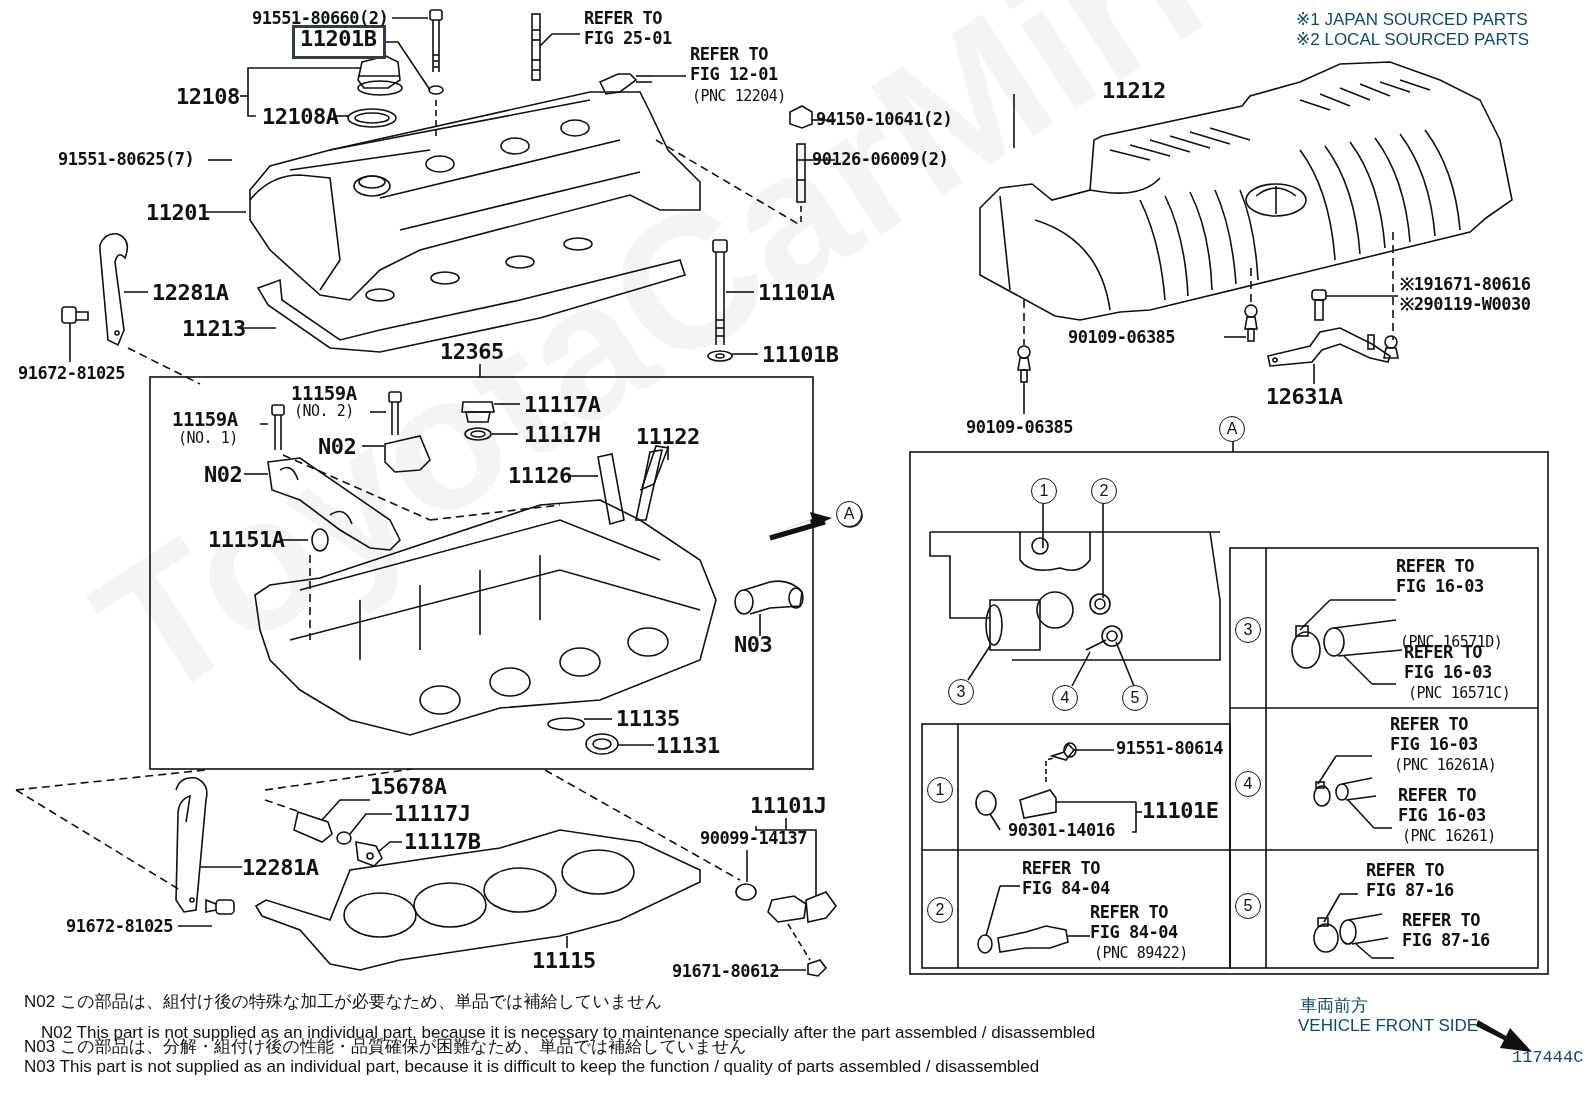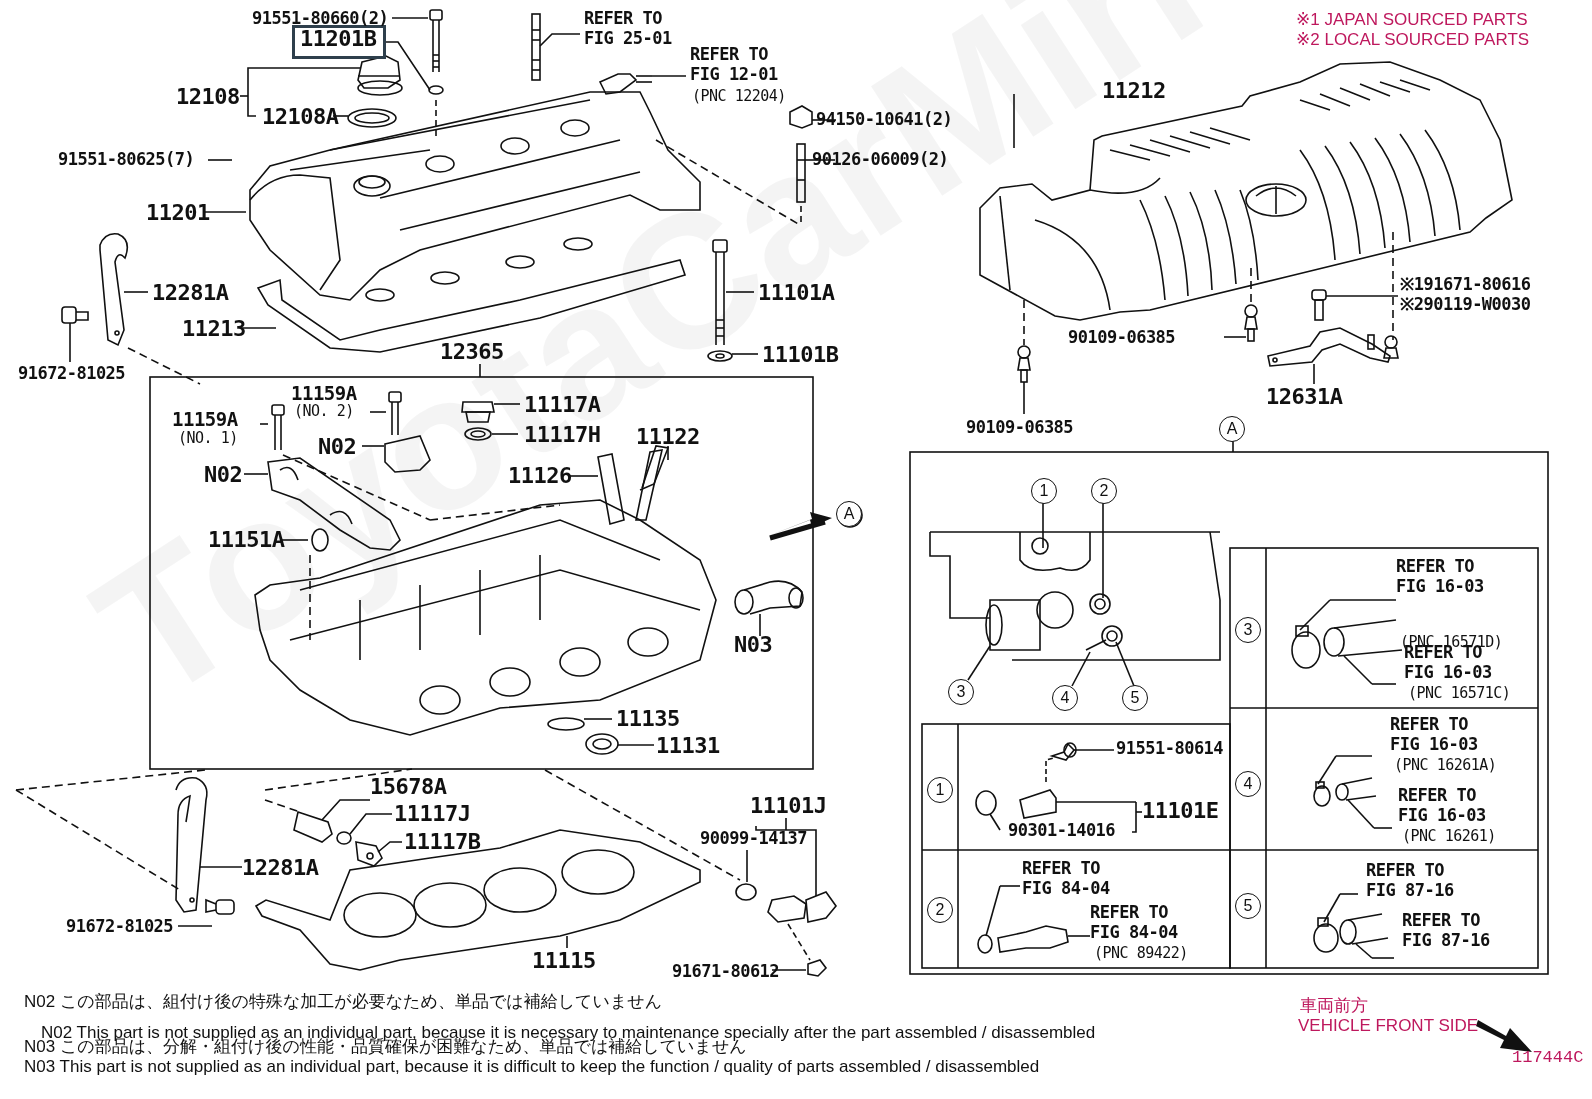--- a/index.html
+++ b/index.html
@@ -3,21 +3,21 @@
 <meta charset="utf-8">
 <style>
   html, body { margin:0; padding:0; background:#ffffff; }
   body { width:1592px; height:1099px; position:relative; overflow:hidden;
          font-family:"DejaVu Sans Mono", "Liberation Mono", monospace; color:#111; }
   .lbl { position:absolute; font-family:"DejaVu Sans Mono","Liberation Mono",monospace; font-weight:bold; font-size:19px; letter-spacing:-0.5px; white-space:nowrap; line-height:1; color:#111; }
   .lbl.big { font-size:22px; }
   .lbl.sm { font-size:15px; font-weight:normal; }
   .lbl.ref { font-size:17px; line-height:20px; white-space:pre; }
   .note { position:absolute; font-family:"Liberation Sans","DejaVu Sans",sans-serif; font-size:17px; white-space:nowrap; color:#111; }
-  .legend { position:absolute; font-family:"Liberation Sans","DejaVu Sans",sans-serif; font-size:17px; white-space:nowrap; color:#be185d; }
+  .legend { position:absolute; font-family:"Liberation Sans","DejaVu Sans",sans-serif; font-size:17px; white-space:nowrap; color:#0c4a6e; }
   .hl { position:absolute; border:3px solid #2e3f4c; background:#fff; }
   svg.draw { position:absolute; left:0; top:0; }
   .circ { position:absolute; width:24px; height:24px; border:1.5px solid #111; border-radius:50%; text-align:center; line-height:24px; font-family:"Liberation Sans",sans-serif; font-size:16px; background:#fff; }
   .watermark { position:absolute; left:60px; top:560px; font-family:"Liberation Sans",sans-serif; font-size:190px; font-weight:bold; color:rgba(0,0,0,0.045); transform:rotate(-33deg); transform-origin:left top; white-space:nowrap; pointer-events:none; }
 </style>
 </head>
 <body>
 
 <div class="watermark">ToyotaCarMirror</div>
 

